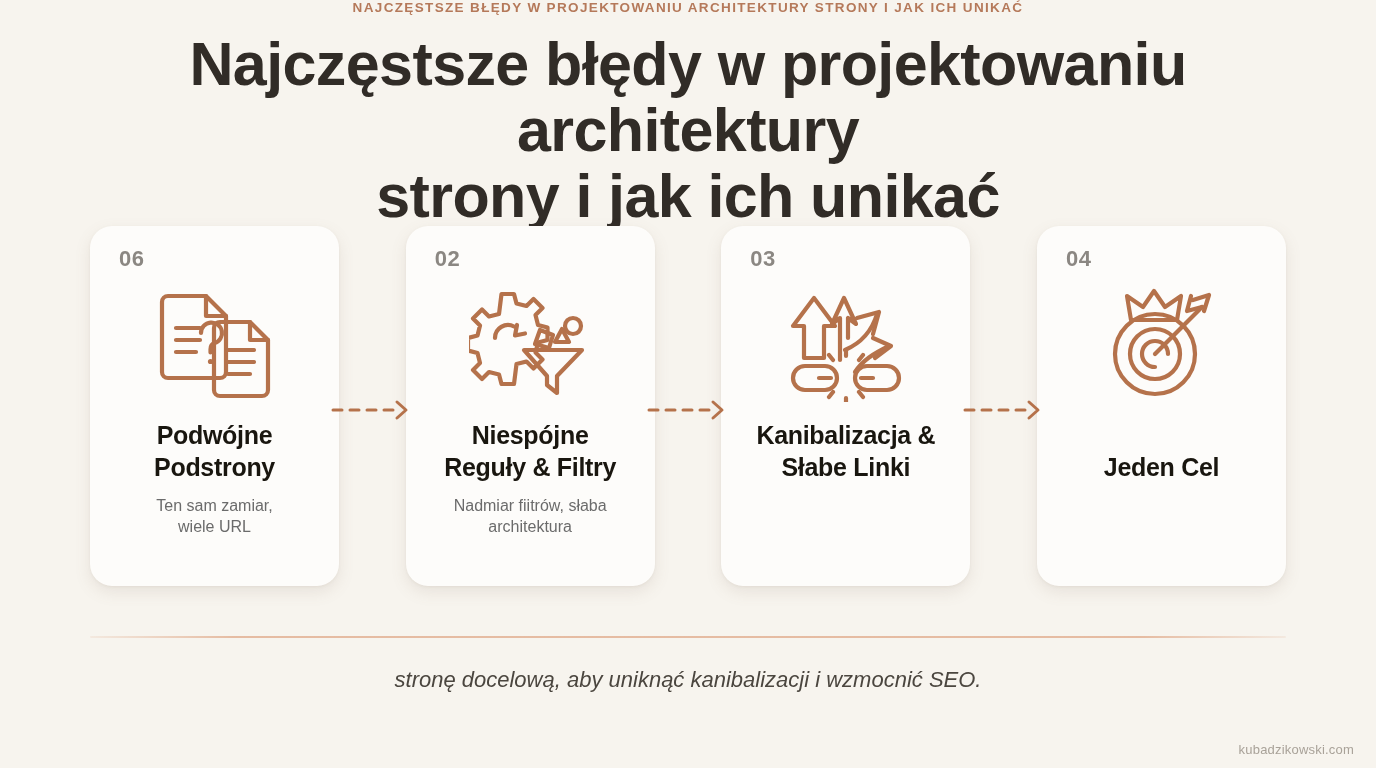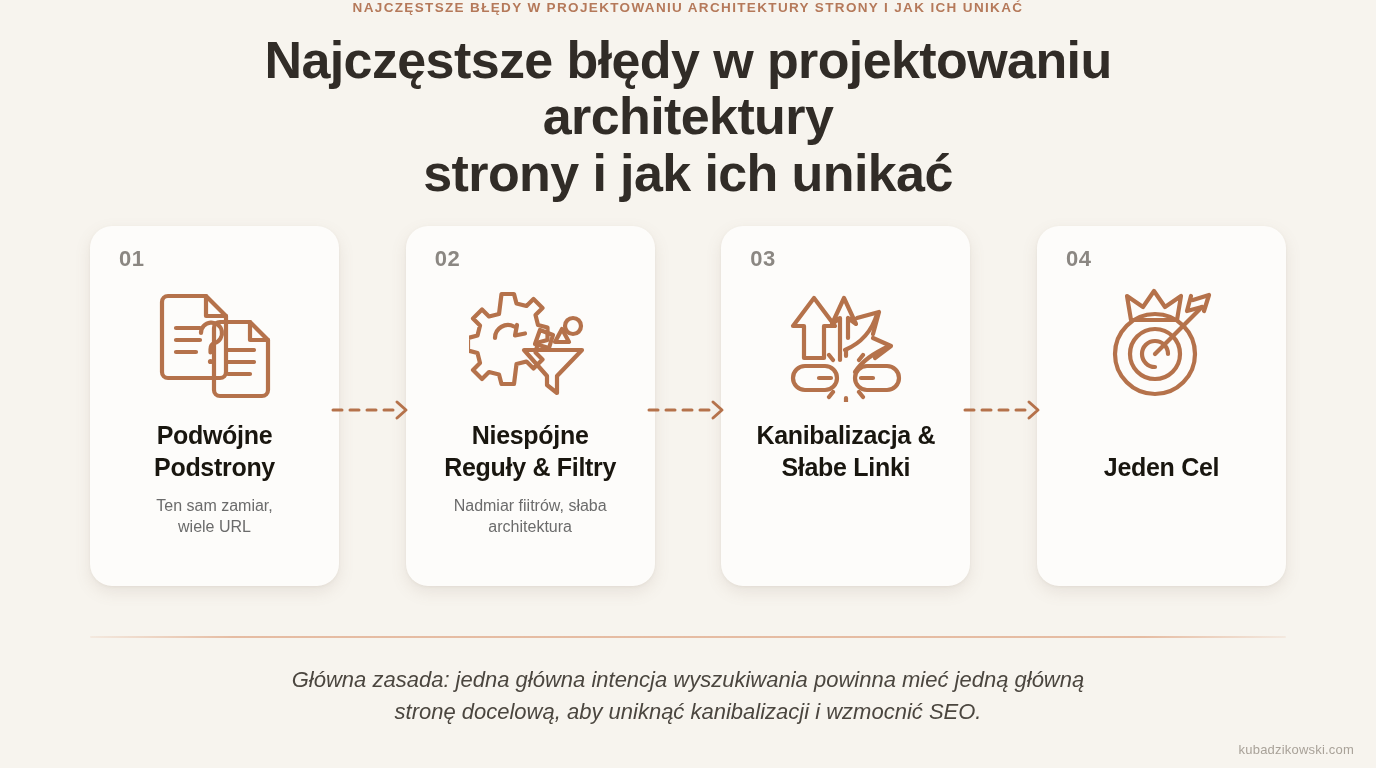--- a/index.html
+++ b/index.html
@@ -22,21 +22,21 @@
   .eyebrow {
     font-size: 13.5px;
     font-weight: 700;
     letter-spacing: 1.35px;
     color: #B5795A;
     text-transform: uppercase;
     line-height: 1.2;
   }
   .title {
     margin-top: 16px;
-    font-size: 52px;
+    font-size: 61px;
     font-weight: 700;
     color: #312C27;
     line-height: 1.08;
     letter-spacing: -0.6px;
     max-width: 1000px;
     margin-left: auto;
     margin-right: auto;
   }
 
   
@@ -154,21 +154,21 @@
   <h1 class="title">
     <span>Najczęstsze błędy w projektowaniu architektury</span>
     <br>
     <span>strony i jak ich unikać</span>
   </h1>
 </div>
 
 <div class="cards-row">
 
   <div class="card">
-    <div class="card-num">01</div>
+    <div class="card-num">06</div>
     <div class="card-icon">
       <svg width="122" height="114" viewBox="0 0 122 114" fill="none" stroke="#B5724B" stroke-width="4.2" stroke-linecap="round" stroke-linejoin="round">
         <path d="M14 8h38l20 20v56a6 6 0 0 1-6 6H14a6 6 0 0 1-6-6V14a6 6 0 0 1 6-6z"></path>
         <path d="M52 8v20h20"></path>
         <path d="M22 40h24M22 52h24M22 64h20"></path>
         <path d="M66 34h30l18 18v50a6 6 0 0 1-6 6H66a6 6 0 0 1-6-6V40a6 6 0 0 1 6-6z"></path>
         <path d="M96 34v18h18"></path>
         <path d="M74 62h26M74 74h26M74 86h22"></path>
         <path d="M47 45a10.5 10.5 0 1 1 13.5 10.1c-2.8.9-4 3.1-4 6.2v3.1"></path>
         <circle cx="56.5" cy="73.5" r="2.6" fill="#B5724B" stroke="none"></circle>
@@ -266,17 +266,16 @@
       <br>
       <span>Jeden Cel</span>
     </div>
   </div>
 
 </div>
 
 <div class="divider"></div>
 
 <div class="footer-note">
-  <span class="fn-line">Główna zasada: jedna główna intencja wyszukiwania powinna mieć jedną główną</span>
   <span class="fn-line">stronę docelową, aby uniknąć kanibalizacji i wzmocnić SEO.</span>
 </div>
 
 <div class="watermark">kubadzikowski.com</div>
 
 </body></html>

